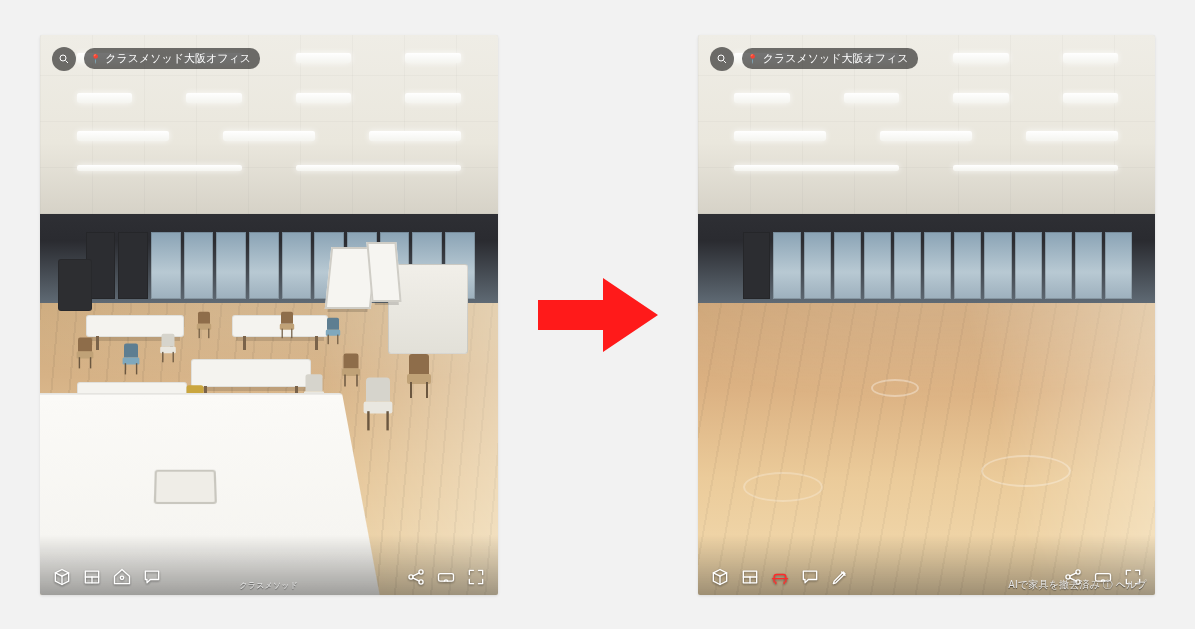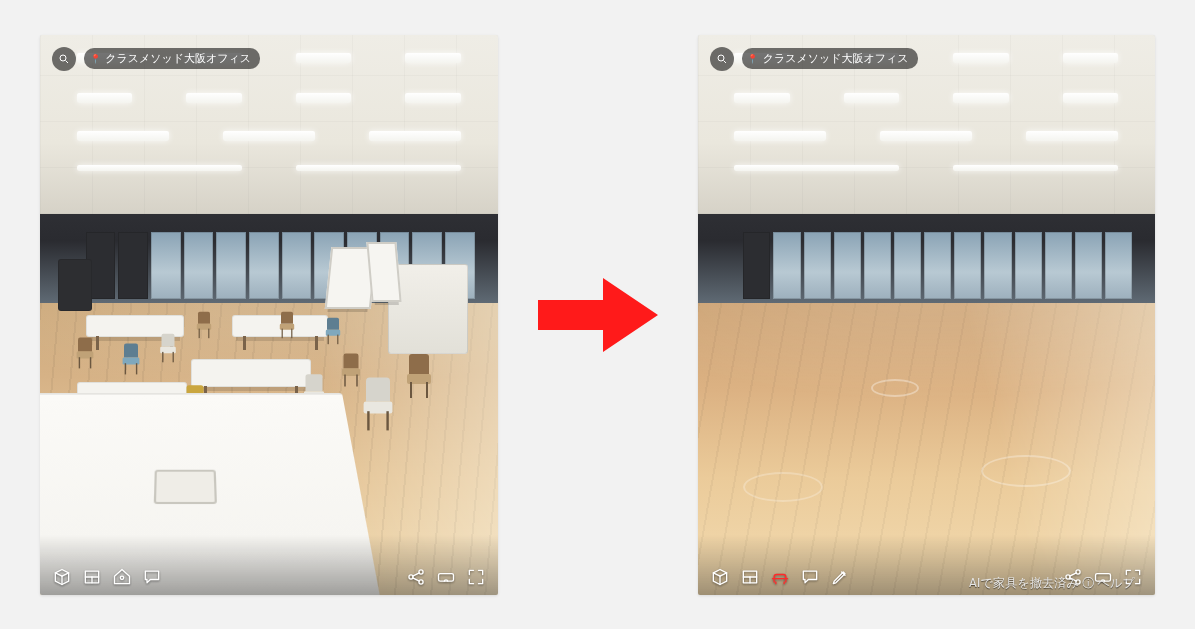--- a/index.html
+++ b/index.html
@@ -182,21 +182,21 @@
     position:absolute; left:0; right:0; bottom:0; height:60px;
     background:linear-gradient(180deg, rgba(0,0,0,0) 0%, rgba(0,0,0,0.35) 100%);
     pointer-events:none; z-index:4;
   }
   .footer-text {
     position:absolute; bottom:4px; left:0; right:0;
     text-align:center; color:#e8e8e8; font-size:8px;
     z-index:5; text-shadow:0 1px 1px rgba(0,0,0,0.6);
     letter-spacing:0.2px;
   }
-  .footer-text.r2 { text-align:right; padding-right:20px; font-size:12px; bottom:3px; }
+  .footer-text.r2 { text-align:right; padding-right:8px; font-size:10px; bottom:3px; }
   
   .arrow {
     display:flex; align-items:center; justify-content:center;
     width:120px; height:120px;
     color:#ff1a1a;
     flex:0 0 auto;
   }
   .arrow svg { width:120px; height:90px; }
 </style>
 </head>
@@ -394,20 +394,21 @@
           <path d="M10 17c0-2 4-2 4 0"></path>
         </svg>
       </div>
     <div class="ico">
         <svg viewBox="0 0 24 24">
           <path d="M4 9V4h5M20 9V4h-5M4 15v5h5M20 15v5h-5"></path>
         </svg>
       </div>
   </div>
 
+  <div class="footer-text">クラスメソッド</div>
 </div>
 
 <div class="arrow">
   <svg viewBox="0 0 120 90">
     <polygon points="0,30 65,30 65,8 120,45 65,82 65,60 0,60" fill="#ff1a1a"></polygon>
   </svg>
 </div>
 
 <div class="panel">
   <div class="ceiling">

